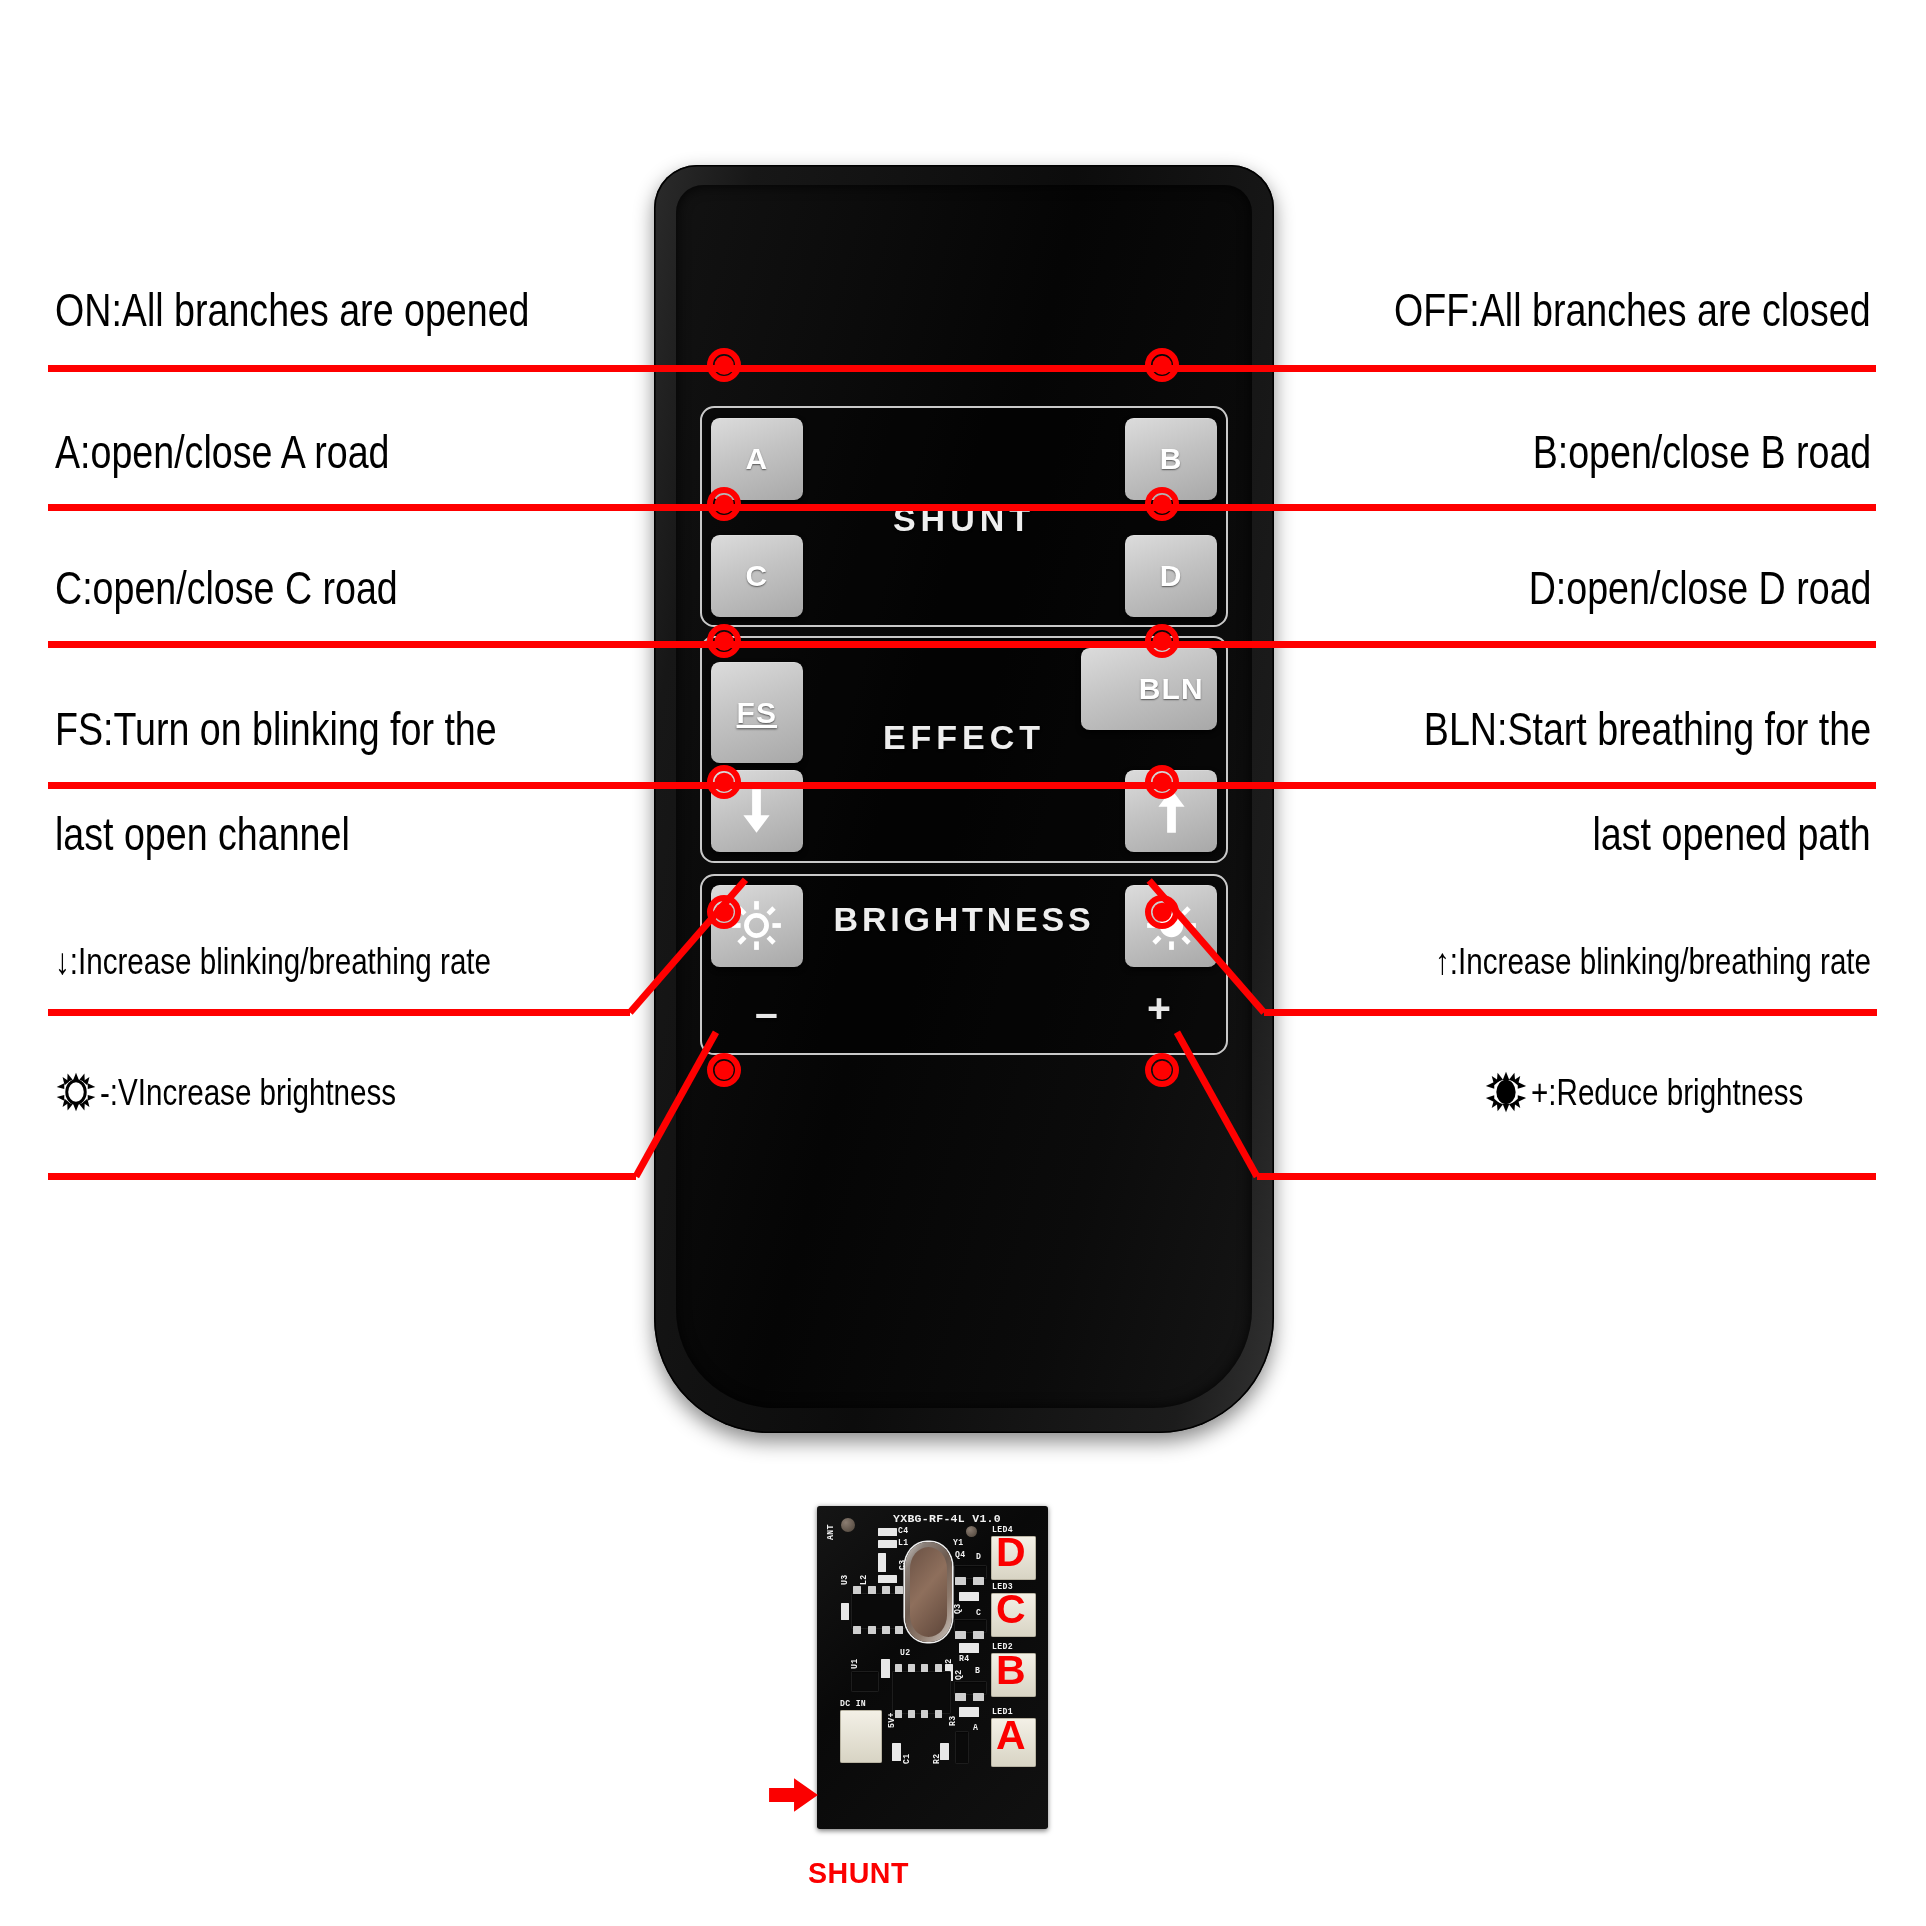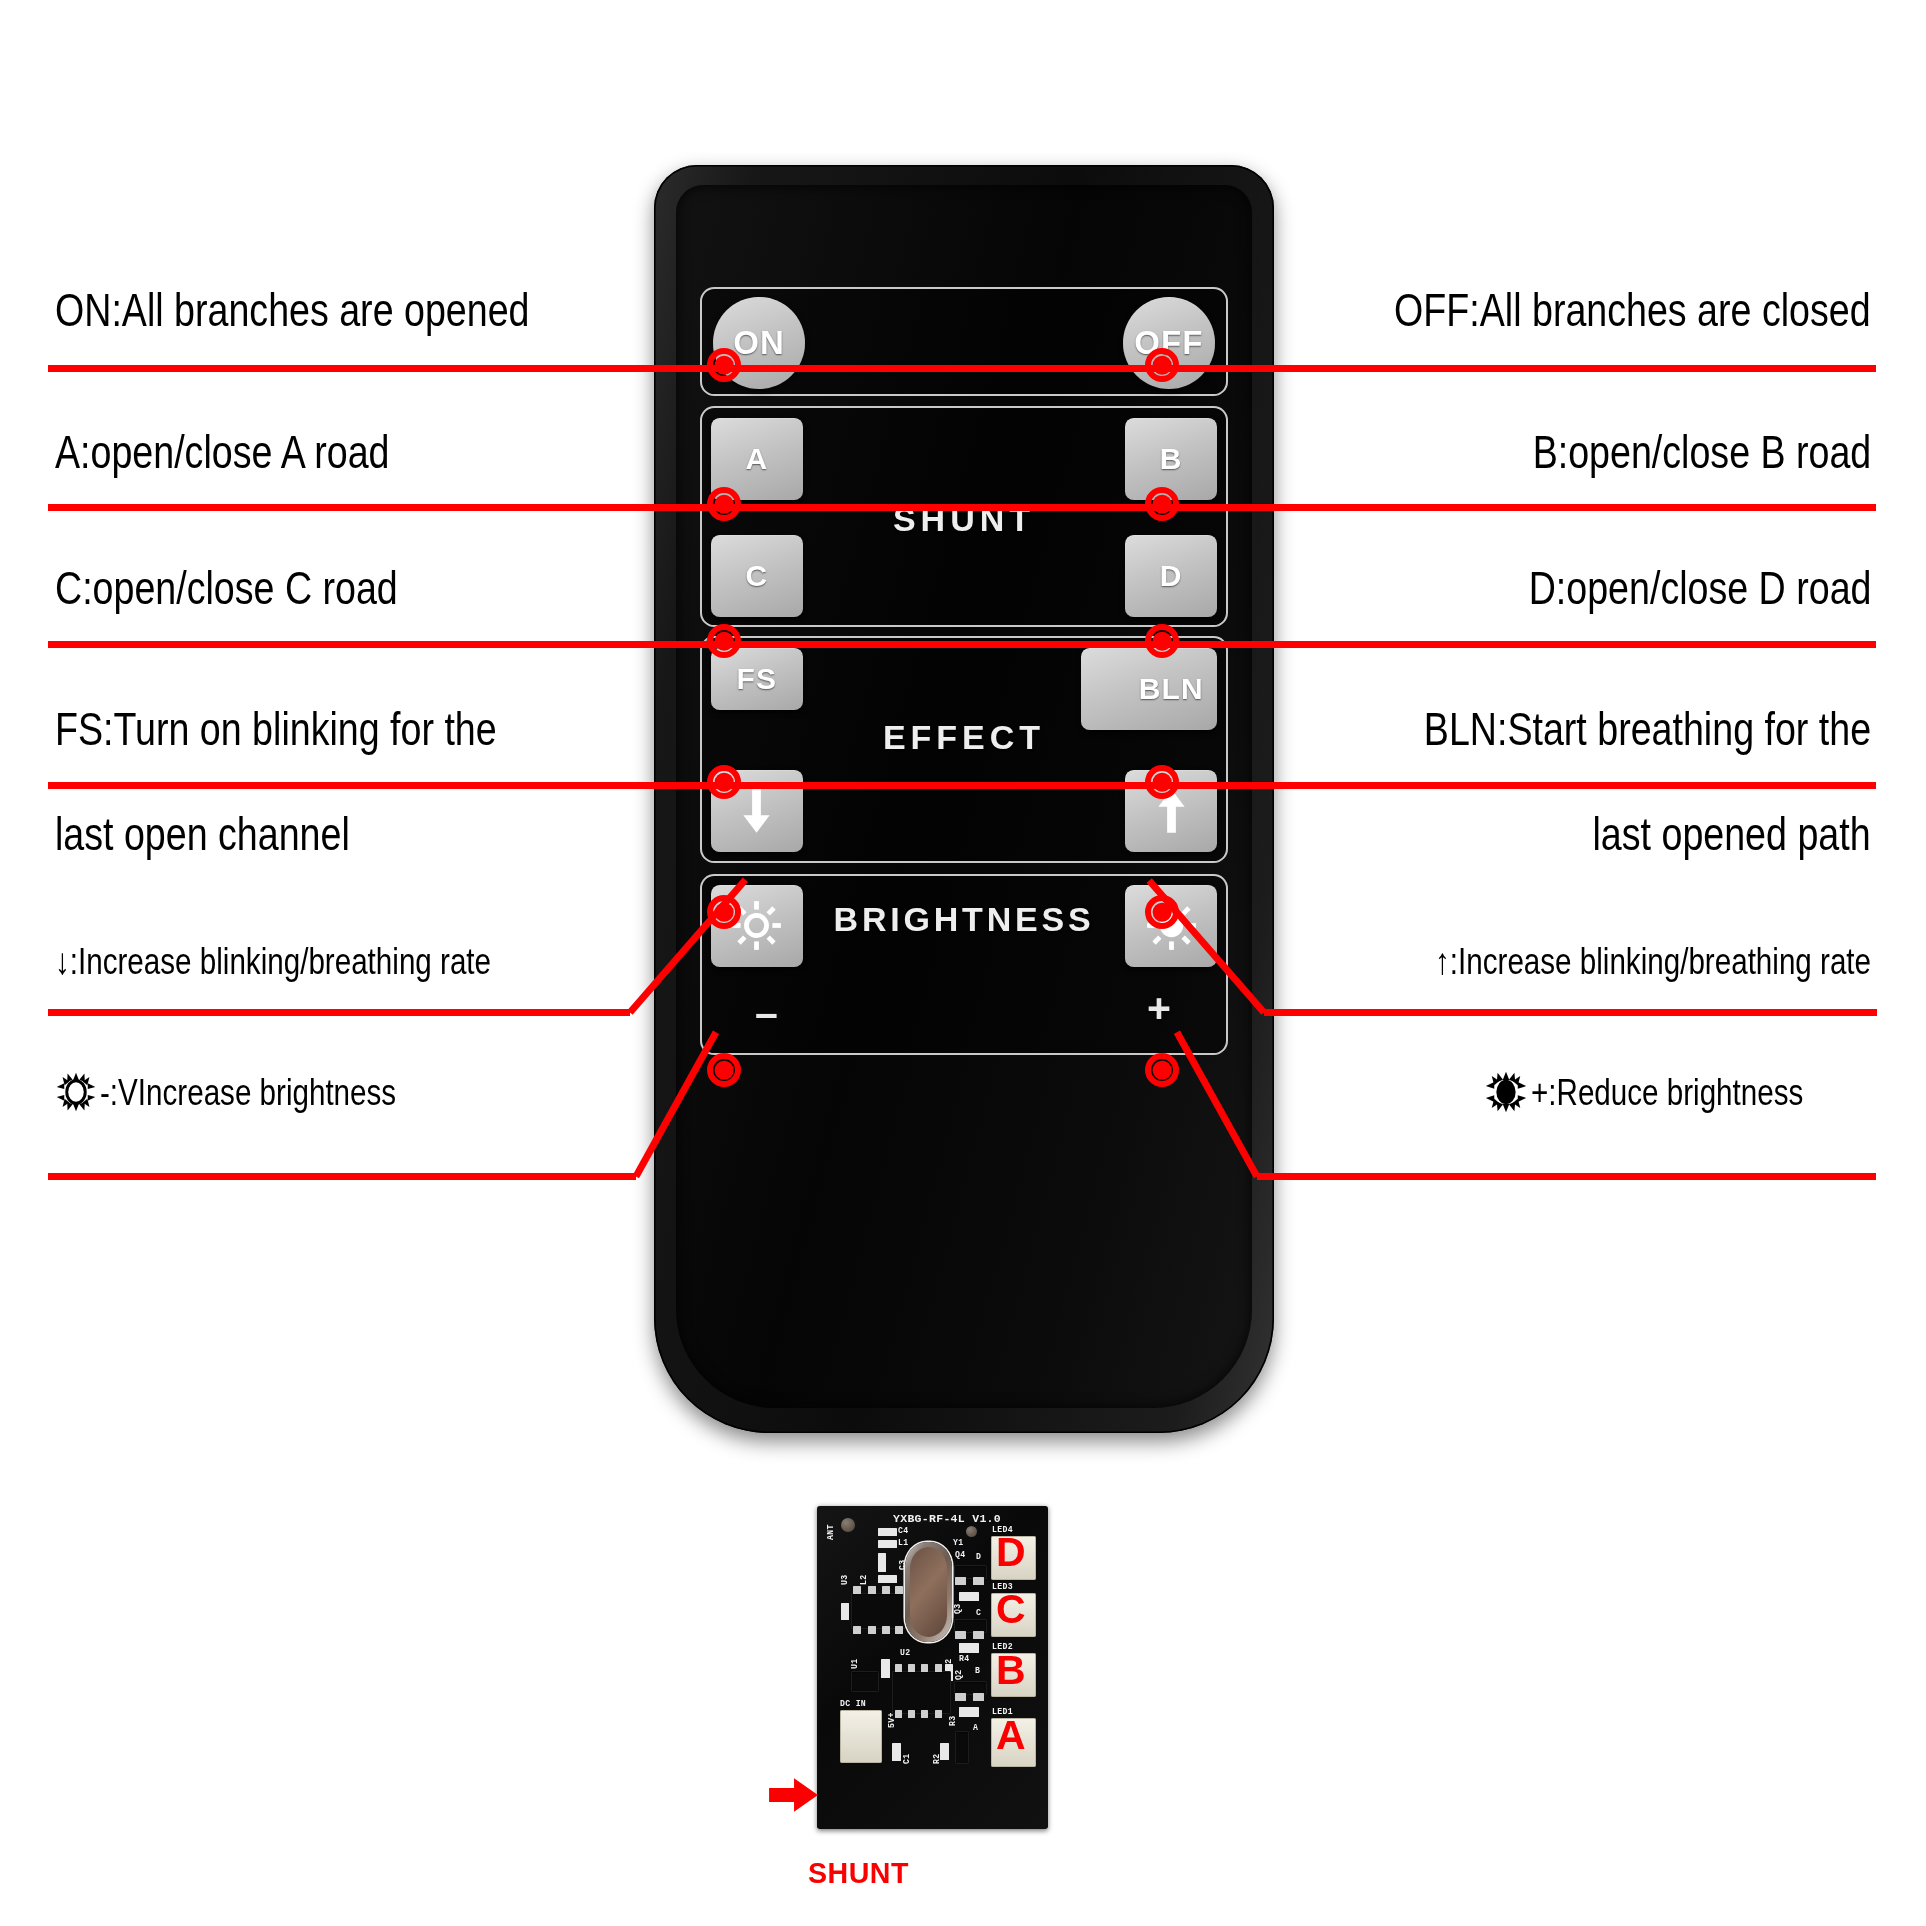--- a/index.html
+++ b/index.html
@@ -82,47 +82,39 @@
       background:linear-gradient(130deg,#6b5245,#8e6f5c 45%,#5e463a);display:block;}
   #inputtxt{position:absolute;color:#fb0000;font-weight:700;
       font-family:"Liberation Sans",sans-serif;font-size:28.6px;letter-spacing:0.5px;}
 </style>
 </head>
 <body>
 
 <div id="remote">
   <div id="faceplate">
 
-    <div class="panel" style="left:24px;top:102px;width:528px;height:109px;">
-      <div class="btn oval" style="left:11px;top:7.7px;width:92px;height:92px;">
-        <span>ON</span>
-      </div>
-      <div class="btn oval" style="right:11px;top:7.7px;width:92px;height:92px;">
-        <span>OFF</span>
-      </div>
-    </div>
 
     <div class="panel" style="left:24px;top:221px;width:528px;height:221px;">
       <div class="btn rect" style="left:8.8px;top:10px;width:92px;height:82px;">
         <span>A</span>
       </div>
       <div class="btn rect" style="right:8.8px;top:10px;width:92px;height:82px;">
         <span>B</span>
       </div>
       <div class="btn rect" style="left:8.8px;top:127px;width:92px;height:82px;">
         <span>C</span>
       </div>
       <div class="btn rect" style="right:8.8px;top:127px;width:92px;height:82px;">
         <span>D</span>
       </div>
       <div class="sectlabel" style="left:50%;top:92px;transform:translateX(-50%);">SHUNT</div>
     </div>
 
     <div class="panel" style="left:24px;top:451px;width:528px;height:227px;">
-      <div class="btn rect" style="left:8.8px;top:10px;width:92px;height:62px;">
+      <div class="btn rect" style="left:8.8px;top:24px;width:92px;height:101px;text-decoration:underline;">
         <span>FS</span>
       </div>
       <div class="btn rect" style="right:8.8px;top:10px;width:92px;height:82px;padding-left:44px;">
         <span>BLN</span>
       </div>
       <div class="btn rect" style="left:8.8px;top:132px;width:92px;height:82px;">
         <svg width="35" height="48" viewBox="0 0 64 88">
           <path d="M24 4 h16 v48 h16 L32 84 L8 52 h16 z" fill="#ffffff"></path>
         </svg>
       </div>

